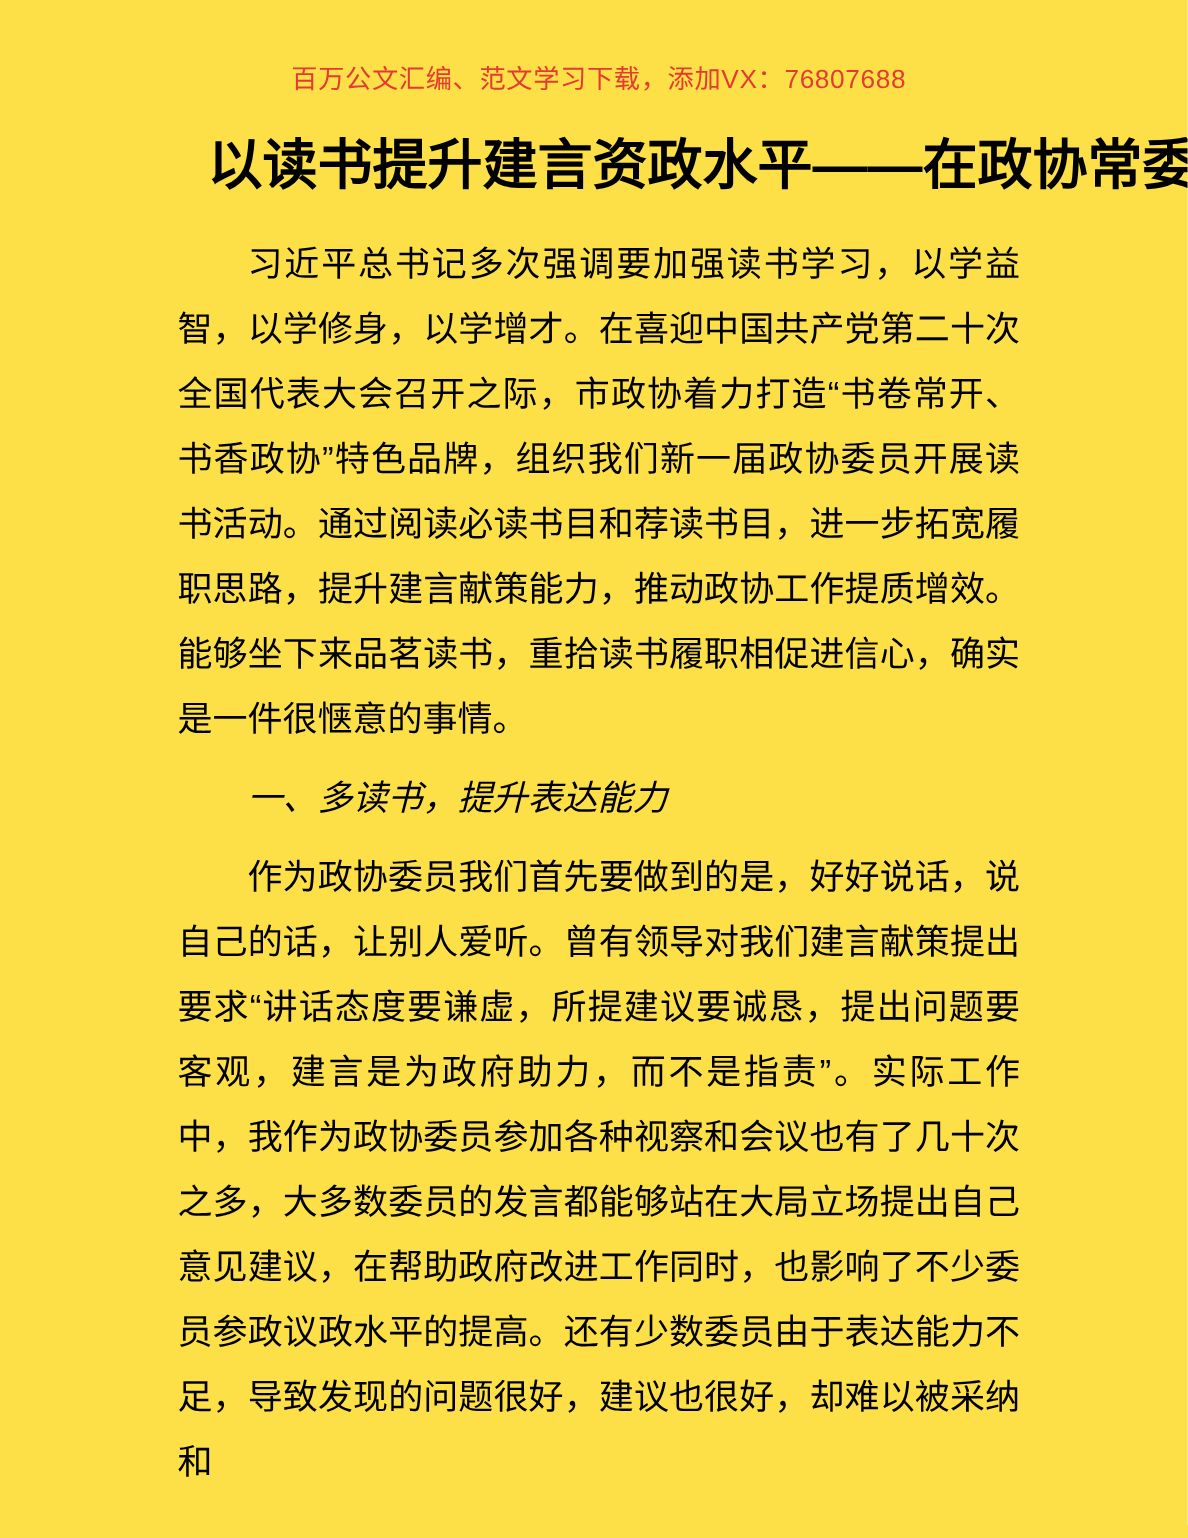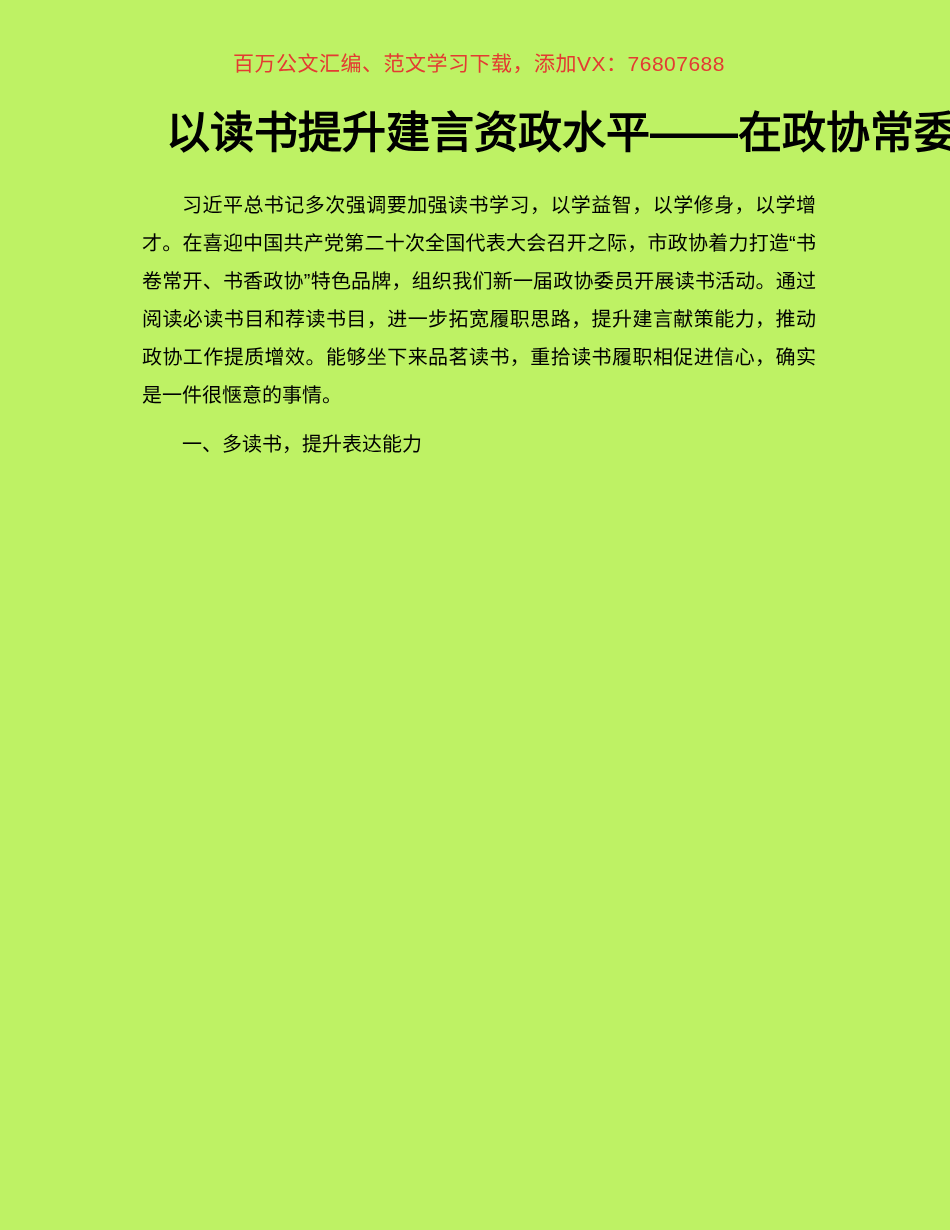--- a/index.html
+++ b/index.html
@@ -10,21 +10,21 @@
   body {
     width: 950px;
     height: 1230px;
     overflow: hidden;
     font-family: "Liberation Sans", sans-serif;
     color: #000000;
   }
   .page {
     width: 950px;
     height: 1230px;
-    background: #bef264;
+    background: #fde047;
     box-sizing: border-box;
     padding: 50px 134px 0 142px;
   }
   .notice {
     text-align: center;
     color: #e33b32;
     font-size: 21px;
     line-height: 28px;
     letter-spacing: 0.5px;
     white-space: nowrap;
@@ -39,44 +39,46 @@
     margin-left: 24px;
   }
   .doc-title .title-line {
     white-space: nowrap;
   }
   .body-text {
     margin-top: 20px;
   }
   .para {
     margin: 0 0 11px 0;
-    font-size: 20px;
-    line-height: 38px;
+    font-size: 28px;
+    line-height: 52px;
     text-align: justify;
     text-indent: 2em;
     color: #000000;
   }
   .para.section-heading {
     text-align: left;
+    font-style: italic;
   }
 </style>
 </head>
 <body>
 
 <div class="page">
 
   <div class="notice">百万公文汇编、范文学习下载，添加VX：76807688</div>
 
   <h1 class="doc-title">
     <div class="title-line">以读书提升建言资政水平——在政协常委素能</div>
   </h1>
 
   <div class="body-text">
 
     <p class="para">习近平总书记多次强调要加强读书学习，以学益智，以学修身，以学增才。在喜迎中国共产党第二十次全国代表大会召开之际，市政协着力打造“书卷常开、书香政协”特色品牌，组织我们新一届政协委员开展读书活动。通过阅读必读书目和荐读书目，进一步拓宽履职思路，提升建言献策能力，推动政协工作提质增效。能够坐下来品茗读书，重拾读书履职相促进信心，确实是一件很惬意的事情。</p>
 
     <p class="para section-heading">一、多读书，提升表达能力</p>
 
 
+    <p class="para">作为政协委员我们首先要做到的是，好好说话，说自己的话，让别人爱听。曾有领导对我们建言献策提出要求“讲话态度要谦虚，所提建议要诚恳，提出问题要客观，建言是为政府助力，而不是指责”。实际工作中，我作为政协委员参加各种视察和会议也有了几十次之多，大多数委员的发言都能够站在大局立场提出自己意见建议，在帮助政府改进工作同时，也影响了不少委员参政议政水平的提高。还有少数委员由于表达能力不足，导致发现的问题很好，建议也很好，却难以被采纳和</p>
 
   </div>
 
 </div>
 
 </body></html>

